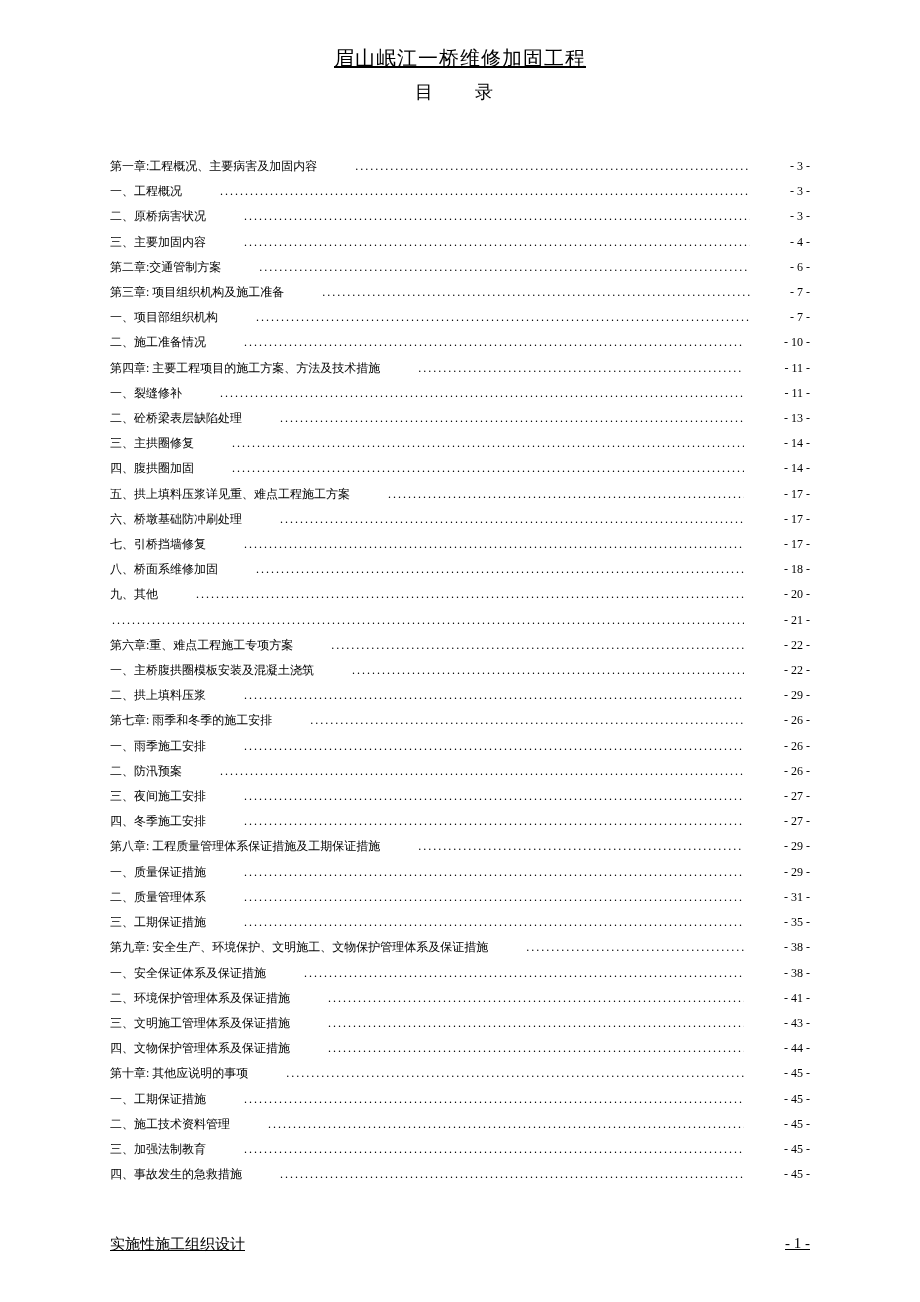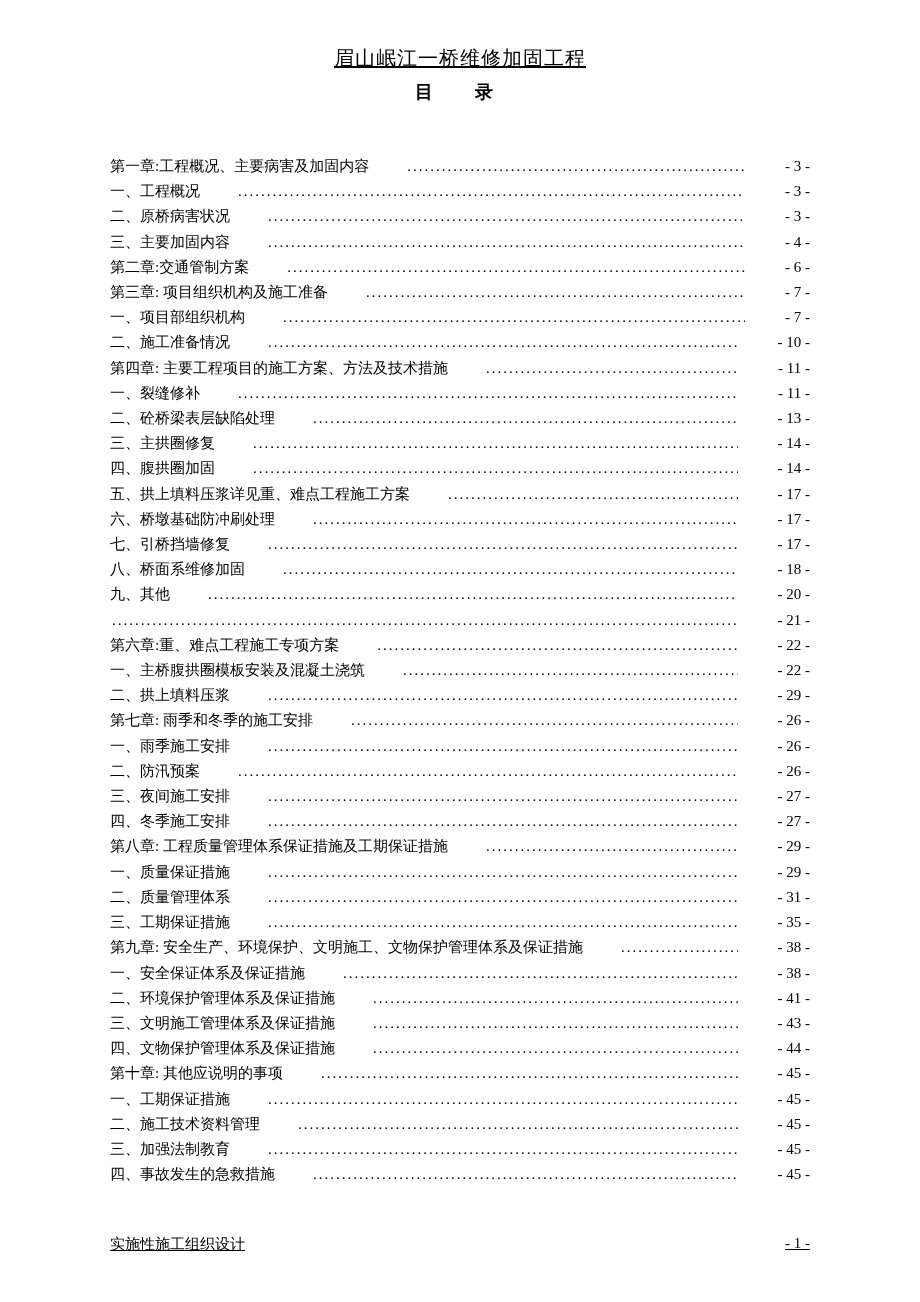--- a/index.html
+++ b/index.html
@@ -22,31 +22,31 @@
     .header-title {
       text-align: center;
       font-size: 20px;
       text-decoration: underline;
       letter-spacing: 1px;
       margin-bottom: 8px;
     }
     .toc-title {
       text-align: center;
       font-size: 18px;
-      font-weight: bold;
+      font-weight: normal;
       letter-spacing: 12px;
       margin-bottom: 50px;
     }
     .toc-list {
       width: 100%;
     }
     .toc-entry {
       display: flex;
       align-items: baseline;
-      font-size: 15px;
+      font-size: 12px;
       line-height: 25.2px;
       white-space: nowrap;
       gap: 36px;
     }
     .toc-label {
       flex-shrink: 0;
     }
     .toc-dots {
       flex: 1;
       overflow: hidden;

